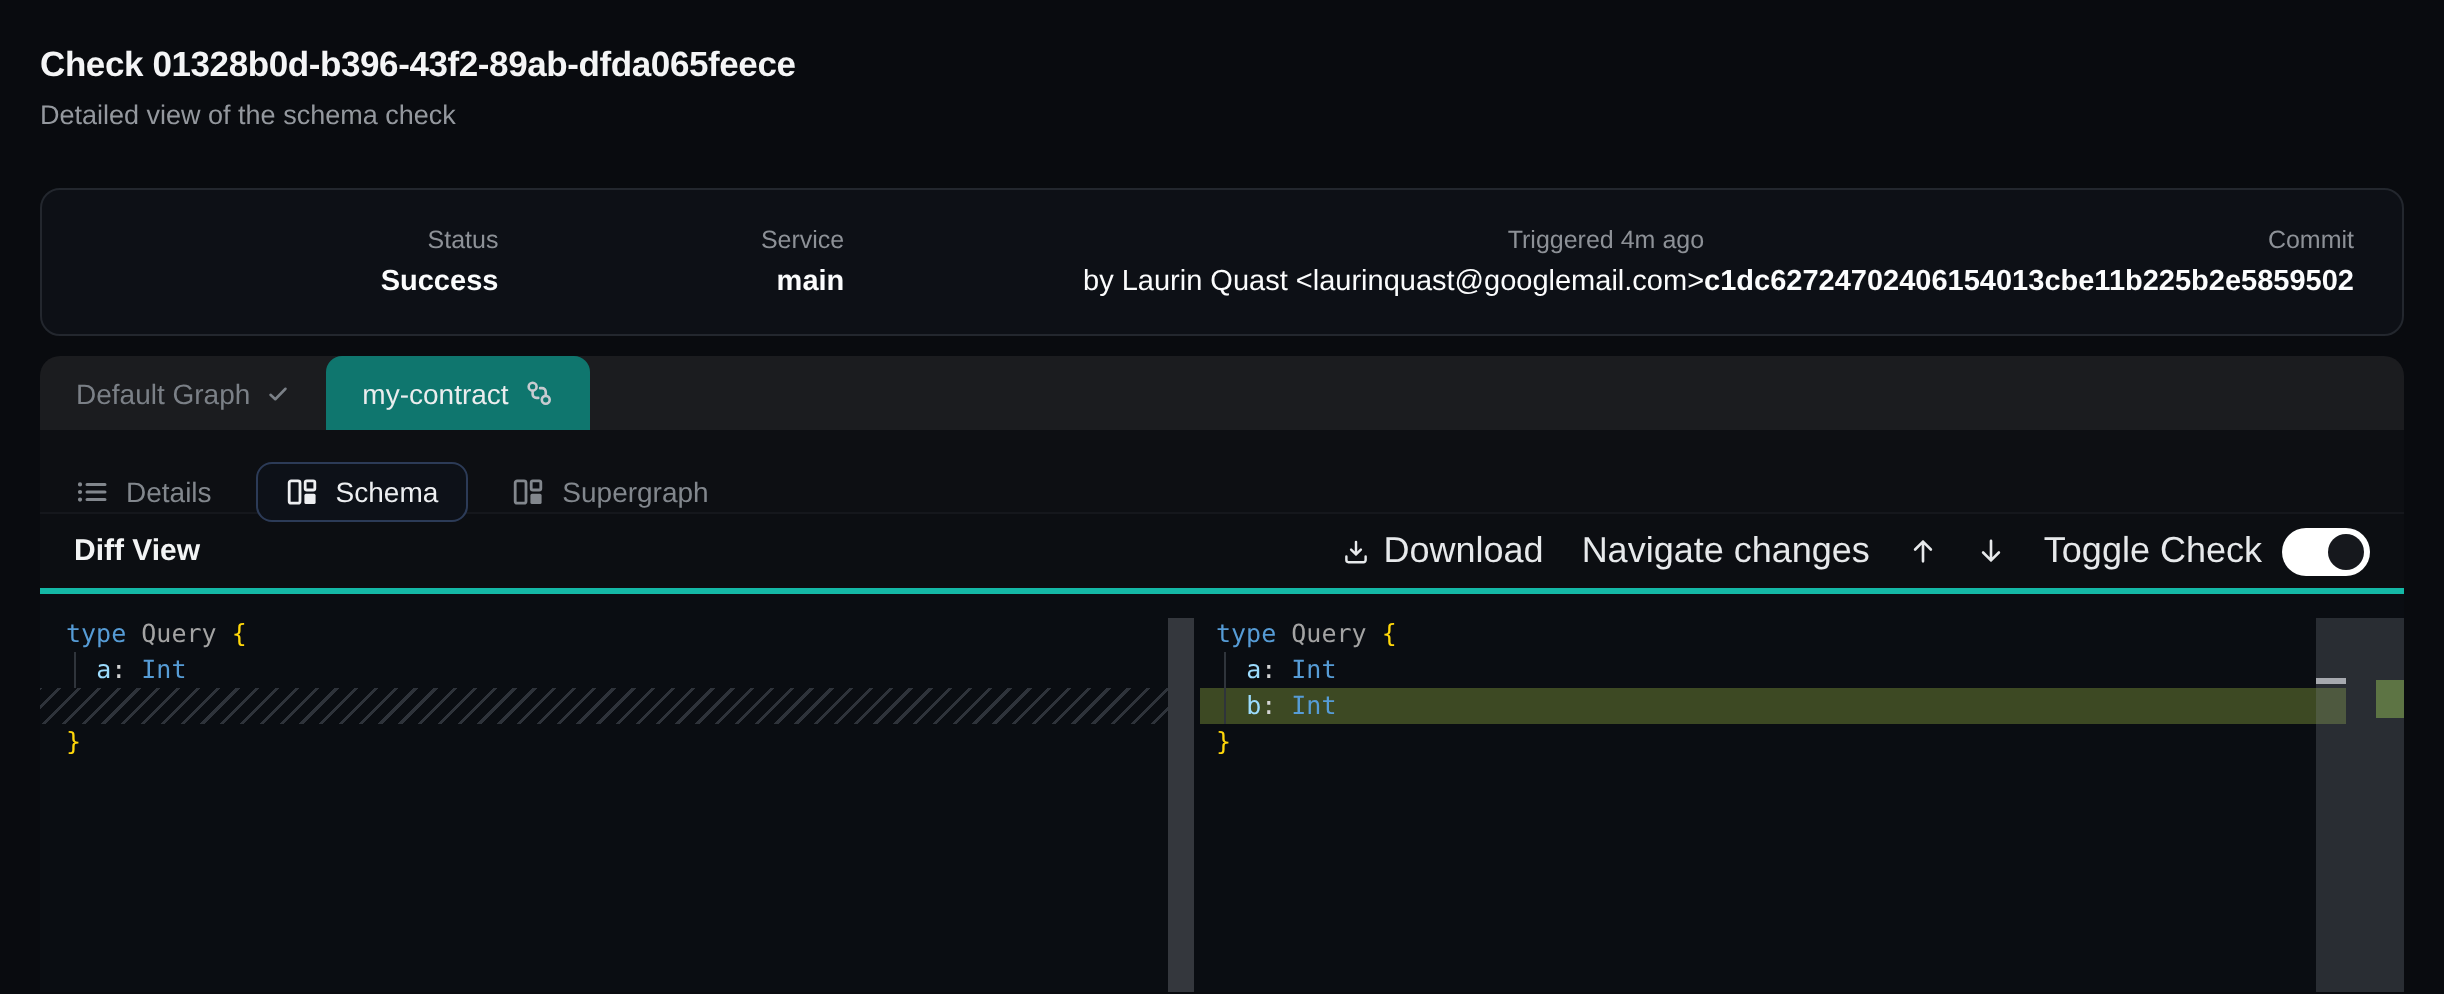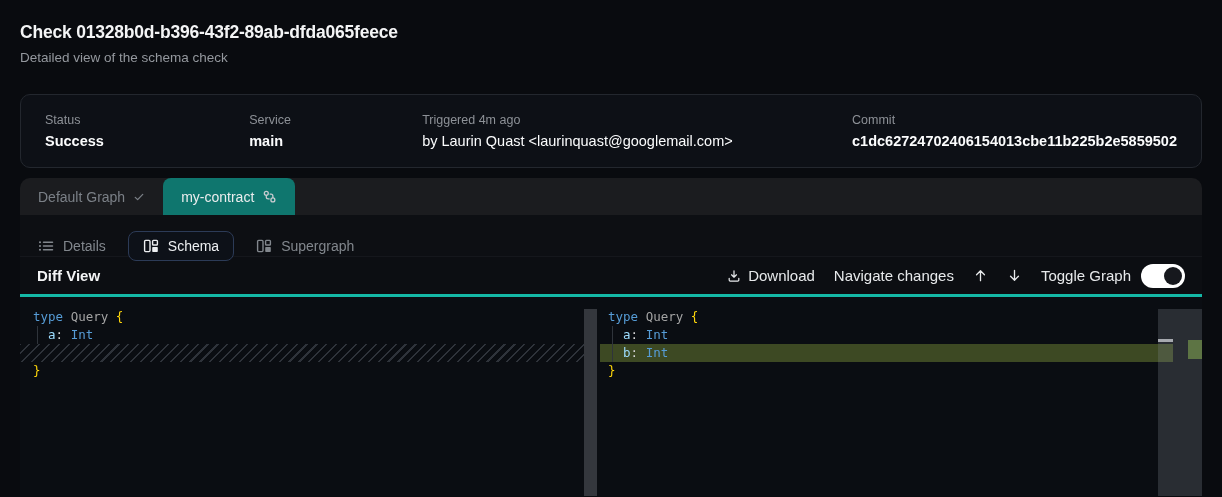--- a/index.html
+++ b/index.html
@@ -13,21 +13,21 @@
   .page-header { padding:19px 20px 0 20px; }
   .page-title { font-size:17.5px; font-weight:700; color:#f4f5f6; letter-spacing:-0.2px; line-height:26px; }
   .page-subtitle { font-size:13.5px; color:#94989e; margin-top:3px; line-height:20px; }
 
   
   .summary-card {
     margin:26px 20px 0 20px; height:74px;
     background:#0d1016; border:1px solid #23272e; border-radius:10px;
     display:flex; align-items:center; padding:0 24px;
   }
-  .summary-col { display:flex; flex-direction:column; }
+  .summary-col { display:flex; flex-direction:column;align-items:flex-end; }
   .summary-col.c1 { width:209px; }
   .summary-col.c2 { width:177px; }
   .summary-col.c3 { width:440px; }
   .summary-col.c4 { flex:1; }
   .summary-label { font-size:12.5px; color:#8d9197; line-height:16px; }
   .summary-value { font-size:14.5px; color:#fbfcfd; margin-top:4px; line-height:19px; }
   .summary-value.bold { font-weight:700; }
 
   
   .main-card { margin:10px 20px 0 20px; }
@@ -51,21 +51,21 @@
     color:#edeff1; border:1px solid #2c3b57; background:#0d1118;
     border-radius:8px; padding:6px 14px;
   }
 
   
   .diff-toolbar {
     height:41px; display:flex; align-items:center; padding:0 17px;
     background:#0c0e12; border-top:1px solid #15171c; border-bottom:3px solid #14b8a6;
   }
   .diff-title { font-size:15px; font-weight:700; color:#f3f4f5; }
-  .diff-controls { margin-left:auto; display:flex; align-items:center; gap:19px; font-size:15px; color:#e7e9eb; }
+  .diff-controls { margin-left:auto; display:flex; align-items:center; gap:19px; font-size:18px; color:#e7e9eb; }
   .tool-btn { display:flex; align-items:center; gap:7px; cursor:pointer; white-space:nowrap; }
   .toggle-group { display:flex; align-items:center; gap:10px; }
   .toggle-switch {
     width:44px; height:24px; border-radius:12px; background:#ffffff; position:relative; cursor:pointer;
   }
   .toggle-knob {
     position:absolute; right:3px; top:3px; width:18px; height:18px; border-radius:50%; background:#16181d;
   }
 
   
@@ -211,21 +211,21 @@
           </span>
         </div>
         <div class="tool-btn">
           <span>
             <svg width="15" height="15" viewBox="0 0 16 16" fill="none" stroke="#e7e9eb" stroke-width="1.4" stroke-linecap="round" stroke-linejoin="round">
                 <path d="M8 2.5V13M3.8 8.8L8 13l4.2-4.2"></path>
               </svg>
           </span>
         </div>
         <div class="toggle-group">
-          <span>Toggle Graph</span>
+          <span>Toggle Check</span>
           <div class="toggle-switch">
             <div class="toggle-knob"></div>
           </div>
         </div>
       </div>
     </div>
 
     <div class="diff-editor">
       <div class="pane pane-left">
         <div class="code-lines">

